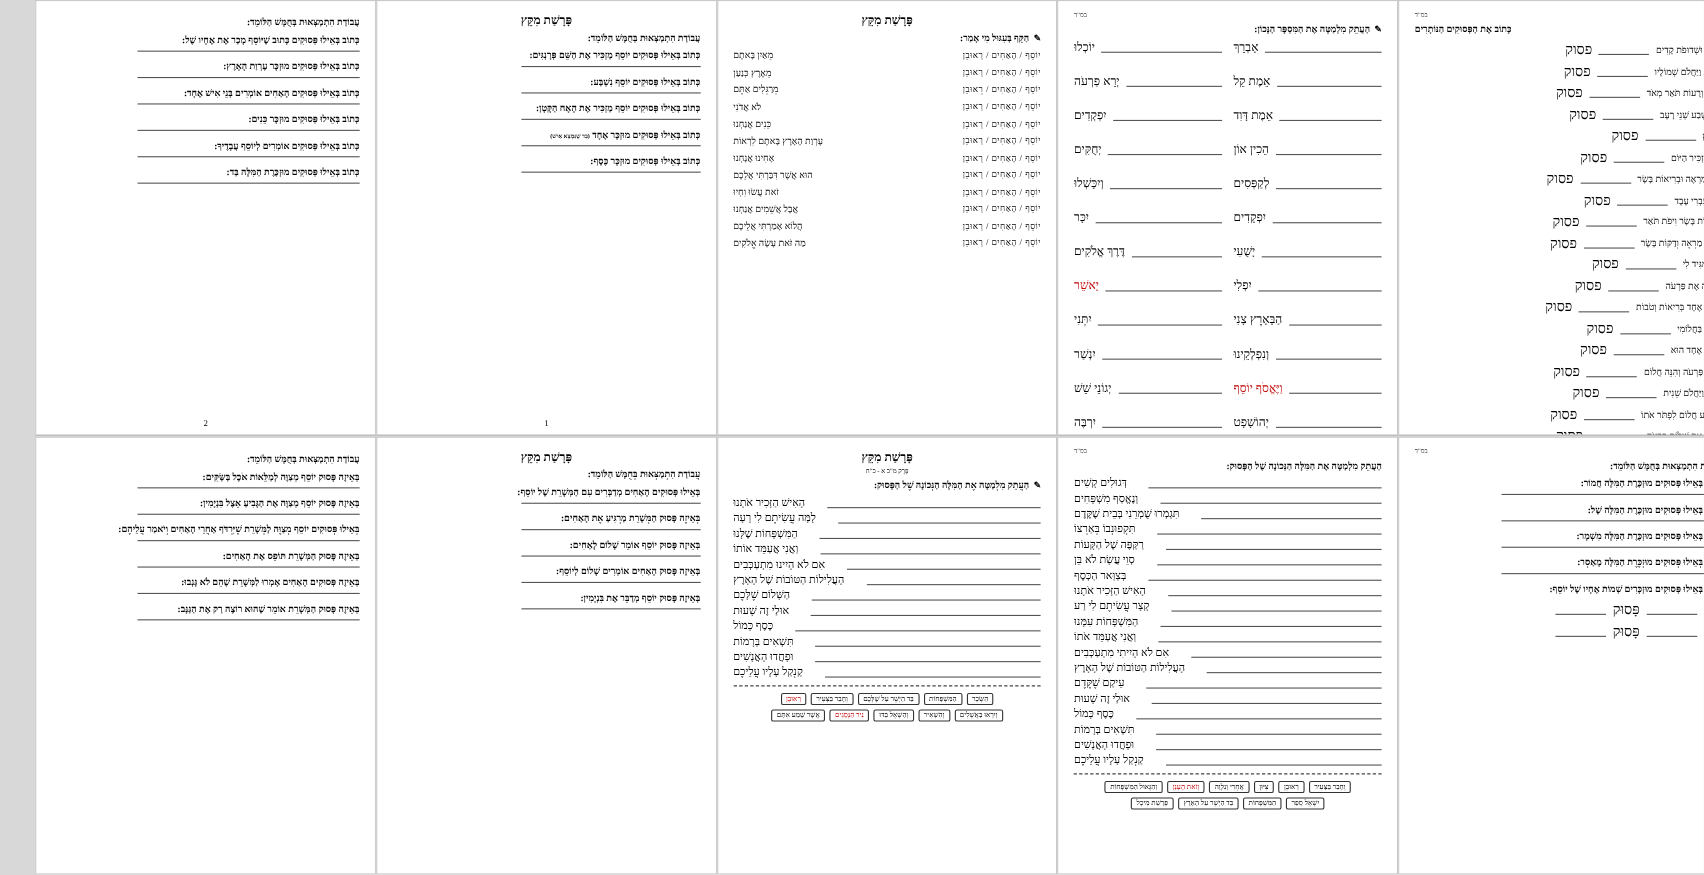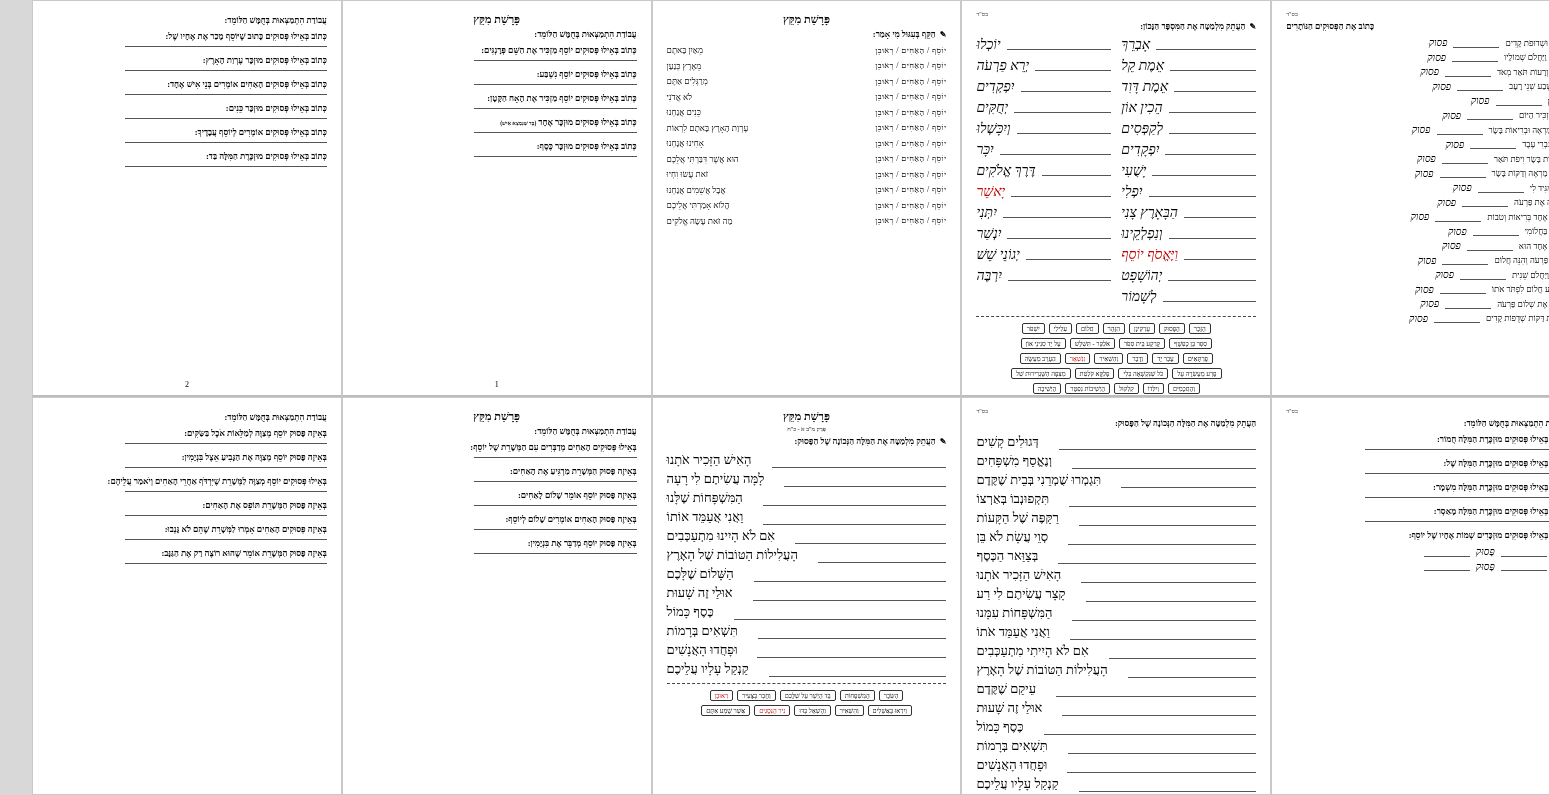--- a/index.html
+++ b/index.html
@@ -13,35 +13,35 @@
   .task{font-size:8.5px;font-weight:bold;margin:4px 0 6px 0;display:flex;gap:4px;align-items:center;}
   .pencil{font-size:8px;}
   .line-item{font-size:8.5px;margin:0 0 4px 0;font-weight:bold;}
   .rule{border-bottom:1px solid #555;height:1px;margin:3px 0 7px 0;}
   .rule.short{width:58%;}
   .rule.mid{width:72%;}
   .qrow{display:flex;justify-content:space-between;align-items:center;font-size:8.5px;margin:0 0 5.5px 0;}
   .qrow .opts{font-size:8px;letter-spacing:.4px;font-family:Liberation Serif, serif;}
   .twocol{display:flex;gap:10px;}
   .twocol .col{flex:1;}
-  .wcell{display:flex;align-items:center;gap:6px;font-size:14px;margin-bottom:5px;justify-content:flex-start;font-style:italic;}
+  .wcell{display:flex;align-items:center;gap:6px;font-size:11px;margin-bottom:19px;justify-content:flex-start;}
   .wcell .ln{flex:1;border-bottom:1px solid #555;height:9px;}
   .wcell .wd{white-space:nowrap;}
   .wcell .wd.red{color:#c00000;}
   .dash{border-top:1px dashed #444;margin:6px 0 6px 0;}
   .chips{display:flex;flex-wrap:wrap;gap:4px;justify-content:center;}
   .chip{border:1px solid #333;border-radius:2px;padding:1px 4px;font-size:6.5px;background:#fff;white-space:nowrap;}
   .chip.red{color:#c00000;}
   .pagenum{position:absolute;bottom:6px;left:0;right:0;text-align:center;font-size:8px;}
-  .listline{display:flex;align-items:flex-end;gap:20px;font-size:13px;margin-bottom:3px;}
+  .listline{display:flex;gap:20px;font-size:10px;margin-bottom:3px;}
   .listline .txt{white-space:nowrap;}
   .listline .ln{flex:1;border-bottom:1px solid #555;height:9px;}
   .pasuk-row{display:flex;align-items:center;justify-content:flex-start;gap:6px;font-size:8.5px;margin-bottom:3.5px;}
   .pasuk-row .ln{width:46px;border-bottom:1px solid #555;height:9px;}
-  .pasuk-row .lbl{font-size:10px;font-style:italic;}
+  .pasuk-row .lbl{font-size:13px;}
   .pasuk-row .txt{white-space:nowrap;}
   .u{}
   .mini-note{font-size:5.5px;}
   .blanklines .rule{margin:4px 0 8px 0;}
 </style>
 </head>
 <body>
 
 <div class="sheet-grid">
 

